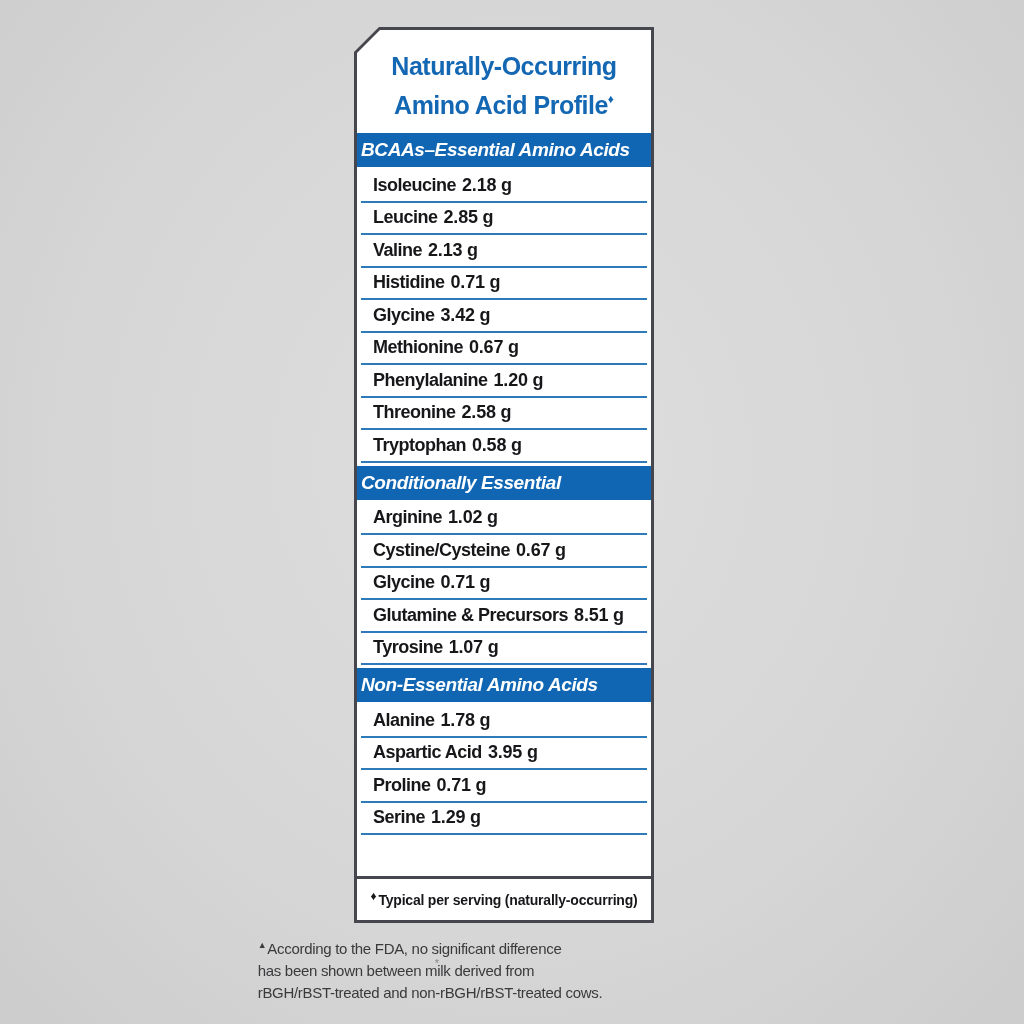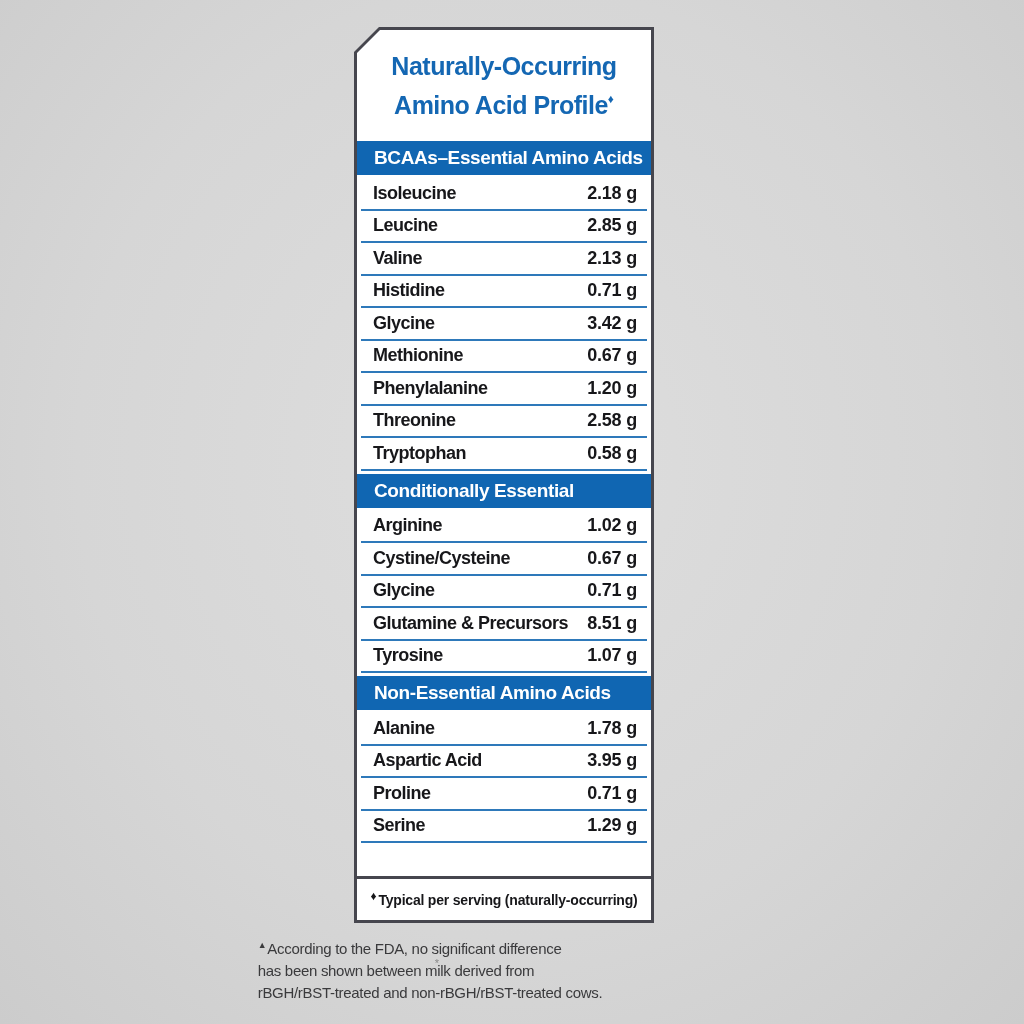--- a/index.html
+++ b/index.html
@@ -20,37 +20,38 @@
   .panel-outer{
     position:absolute; left:354px; top:27px; width:300px; height:896px;
     background:var(--border);
     clip-path:polygon(25px 0, 100% 0, 100% 100%, 0 100%, 0 25px);
     filter:drop-shadow(2px 3px 3px rgba(0,0,0,0.22));
   }
   .panel-inner{
     position:absolute; left:3px; top:3px; right:3px; bottom:3px;
     background:#ffffff;
     clip-path:polygon(23px 0, 100% 0, 100% 100%, 0 100%, 0 23px);
-    display:flex; flex-direction:column;gap:8px;
+    display:flex; flex-direction:column;
   }
   .title-block{
     height:100px; padding-top:20px; text-align:center;
     color:var(--title-blue); font-weight:bold; font-size:25px;
     line-height:33px; letter-spacing:-0.5px;
   }
   .title-sup{font-size:12px; vertical-align:11px; letter-spacing:0;}
   .band{
     background:var(--accent); color:#ffffff; font-weight:bold;
     font-size:19px; line-height:24px; letter-spacing:-0.4px;
-    padding:5px 4px 5px 17px; margin:3px 0;
+    padding:5px 4px 5px 4px; margin:3px 0;
     white-space:nowrap;
+    font-style:italic;
   }
   .rows{margin:0 4px;}
   .row{
-    display:flex; justify-content:space-between; align-items:center;
+    display:flex; justify-content:flex-start; align-items:center;
     height:32.5px; padding:0 10px 0 12px;
     border-bottom:2px solid var(--underline);
     font-weight:bold; font-size:18px; letter-spacing:-0.5px;
     color:var(--text-dark);
   }
   .row .nm{white-space:nowrap;}
   .row .val{white-space:nowrap; margin-left:6px; letter-spacing:-0.2px;}
   .footer-box{
     margin-top:auto; border-top:3px solid var(--border);
     height:44px; display:flex; align-items:center; justify-content:center;

